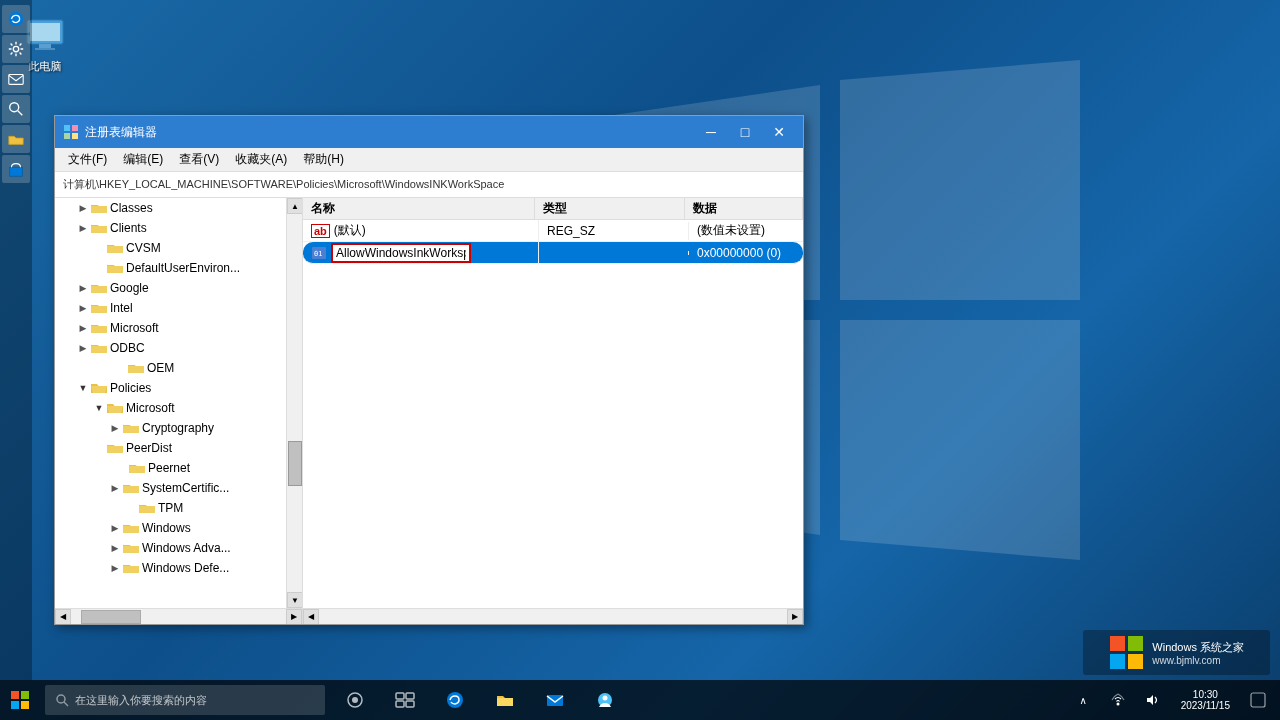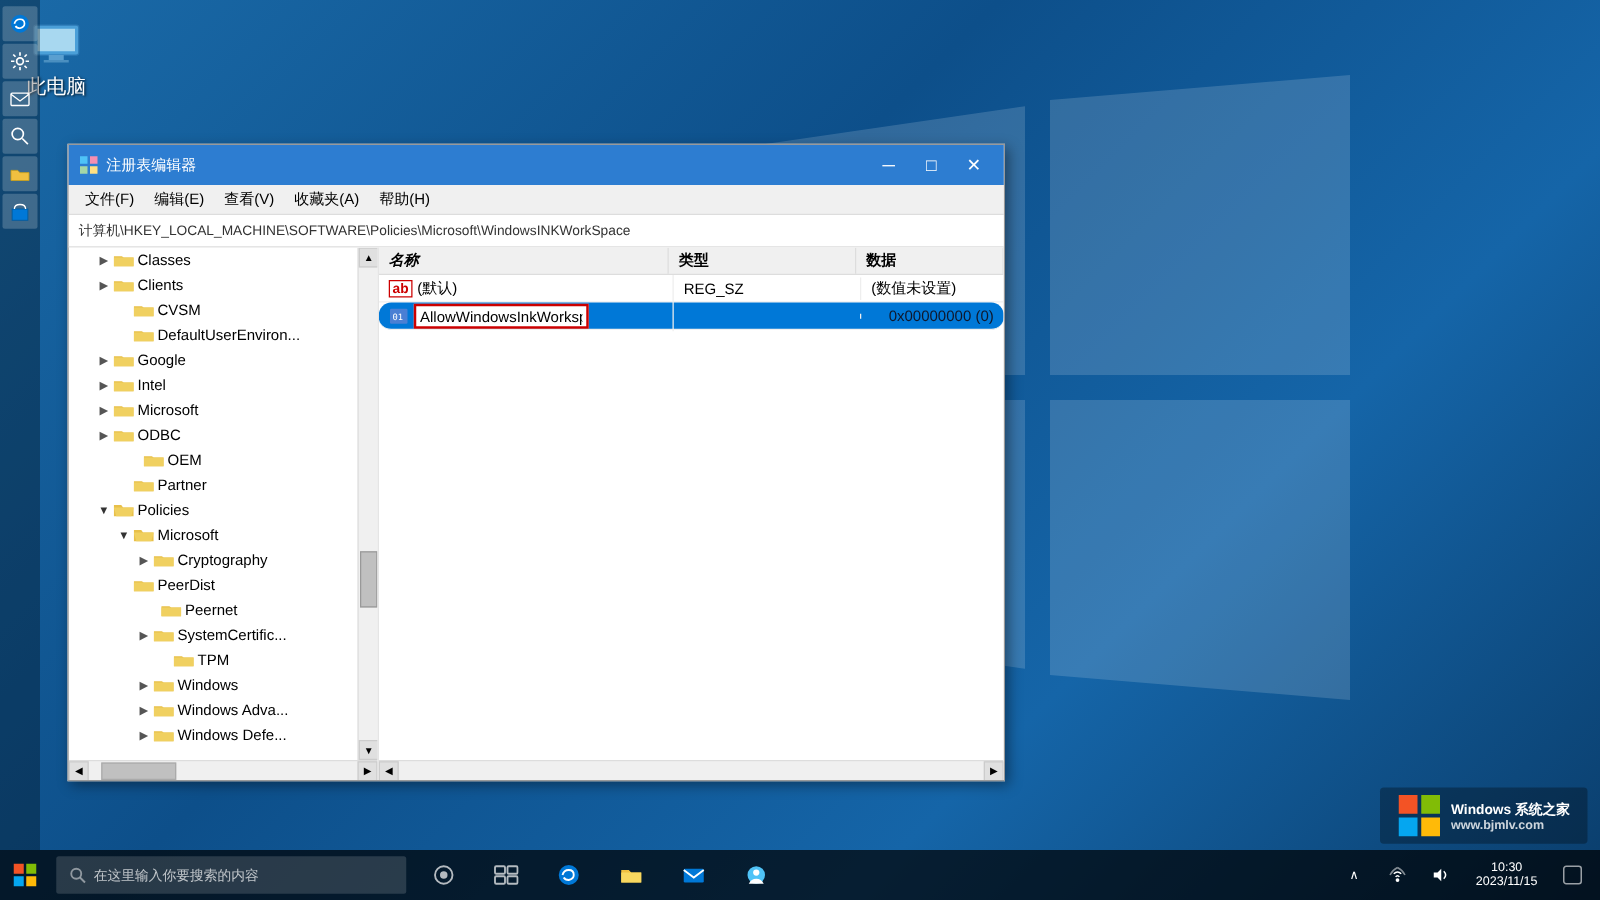--- a/index.html
+++ b/index.html
@@ -41,21 +41,21 @@
       cursor: pointer;
       color: white;
       text-align: center;
     }
     .desktop-icon .icon-img {
       width: 40px;
       height: 40px;
       margin-bottom: 4px;
     }
     .desktop-icon span {
-      font-size: 16px;
+      font-size: 11px;
       color: white;
       text-shadow: 1px 1px 2px rgba(0,0,0,0.8);
       word-wrap: break-word;
     }
 
     
     .taskbar {
       position: absolute;
       bottom: 0;
       left: 0;
@@ -282,21 +282,21 @@
       border-bottom: 1px solid #ddd;
     }
     .detail-col-header {
       padding: 2px 8px;
       font-size: 12px;
       font-weight: bold;
       border-right: 1px solid #ddd;
       display: flex;
       align-items: center;
     }
-    .col-name { width: 232px; font-style: italic; }
+    .col-name { width: 232px; }
     .col-type { width: 150px; }
     .col-data { flex: 1; }
 
     .detail-content {
       flex: 1;
       overflow: hidden;
     }
     .detail-row {
       display: flex;
       align-items: center;
@@ -559,37 +559,29 @@
 
           <div class="tree-item" style="padding-left: 20px;">
             <div class="tree-arrow">▶</div>
             <svg class="folder-icon" viewBox="0 0 16 12">
                 <path d="M0,3 L0,11 L16,11 L16,4 L8,4 L6.5,3 Z" fill="#e8c04a"></path>
                 <path d="M0,4 L16,4 L16,11 L0,11 Z" fill="#f0d060"></path>
               </svg>
             <span class="tree-label">ODBC</span>
           </div>
 
-          <div class="tree-item" style="padding-left: 44px;">
+          <div class="tree-item" style="padding-left: 57px;">
             <div class="tree-arrow" style="visibility:hidden;">▶</div>
             <svg class="folder-icon" viewBox="0 0 16 12">
                 <path d="M0,3 L0,11 L16,11 L16,4 L8,4 L6.5,3 Z" fill="#e8c04a"></path>
                 <path d="M0,4 L16,4 L16,11 L0,11 Z" fill="#f0d060"></path>
               </svg>
             <span class="tree-label">OEM</span>
           </div>
 
-          <div class="tree-item" style="padding-left: 36px;">
-            <div class="tree-arrow" style="visibility:hidden;">▶</div>
-            <svg class="folder-icon" viewBox="0 0 16 12">
-                <path d="M0,3 L0,11 L16,11 L16,4 L8,4 L6.5,3 Z" fill="#e8c04a"></path>
-                <path d="M0,4 L16,4 L16,11 L0,11 Z" fill="#f0d060"></path>
-              </svg>
-            <span class="tree-label">Partner</span>
-          </div>
 
           <div class="tree-item" style="padding-left: 20px;">
             <div class="tree-arrow expanded">▼</div>
             <svg class="folder-icon" viewBox="0 0 16 12">
                 <path d="M0,2 L6,2 L7.5,4 L16,4 L16,11 L0,11 Z" fill="#e8c04a"></path>
                 <path d="M0,4 L16,4 L14,11 L2,11 Z" fill="#f0d060"></path>
               </svg>
             <span class="tree-label">Policies</span>
           </div>
 
@@ -713,21 +705,21 @@
 
           <div class="detail-row selected">
             <div class="detail-cell name">
               <svg width="16" height="14" viewBox="0 0 16 14">
                 <rect x="1" y="1" width="14" height="12" rx="1" fill="#4a7fd4"></rect>
                 <text x="3" y="10" fill="white" font-size="7" font-family="monospace">01</text>
               </svg>
               <input class="edit-input" type="text" value="AllowWindowsInkWorkspace" style="background: white; color: rgb(0, 0, 0);">
             </div>
             <div class="detail-cell type"></div>
-            <div class="detail-cell data" style="color:#0f172a;text-align:right;">0x00000000 (0)</div>
+            <div class="detail-cell data" style="color:#ffffff;">0x00000000 (0)</div>
           </div>
         </div>
 
         <div class="h-scrollbar" style="border-top:1px solid #ddd;">
           <div class="h-scroll-arrow">◀</div>
           <div class="h-scroll-track"></div>
           <div class="h-scroll-arrow">▶</div>
         </div>
       </div>
     </div>
@@ -826,21 +818,21 @@
         <span>2023/11/15</span>
       </div>
       <div class="taskbar-tray-item">
         <svg width="16" height="16" viewBox="0 0 16 16">
           <rect x="1" y="1" width="14" height="14" rx="2" fill="none" stroke="rgba(255,255,255,0.6)" stroke-width="1.2"></rect>
         </svg>
       </div>
     </div>
   </div>
 
-  <div style="position:absolute;bottom:45px;right:10px;display:flex;align-items:center;gap:8px;background:rgba(0,0,0,0.3);padding:5px 14px;border-radius:3px;font-weight:bold;">
+  <div style="position:absolute;bottom:45px;right:10px;display:flex;align-items:center;gap:8px;background:rgba(0,0,0,0.3);padding:5px 26px;border-radius:3px;">
     <svg width="35" height="35" viewBox="0 0 35 35">
       <rect x="1" y="1" width="15" height="15" fill="#f35325"></rect>
       <rect x="19" y="1" width="15" height="15" fill="#81bc06"></rect>
       <rect x="1" y="19" width="15" height="15" fill="#05a6f0"></rect>
       <rect x="19" y="19" width="15" height="15" fill="#ffba08"></rect>
     </svg>
     <div style="color:white;text-align:left;">
       <div style="font-size:11px;">Windows 系统之家</div>
       <div style="font-size:10px;opacity:0.8;">www.bjmlv.com</div>
     </div>

